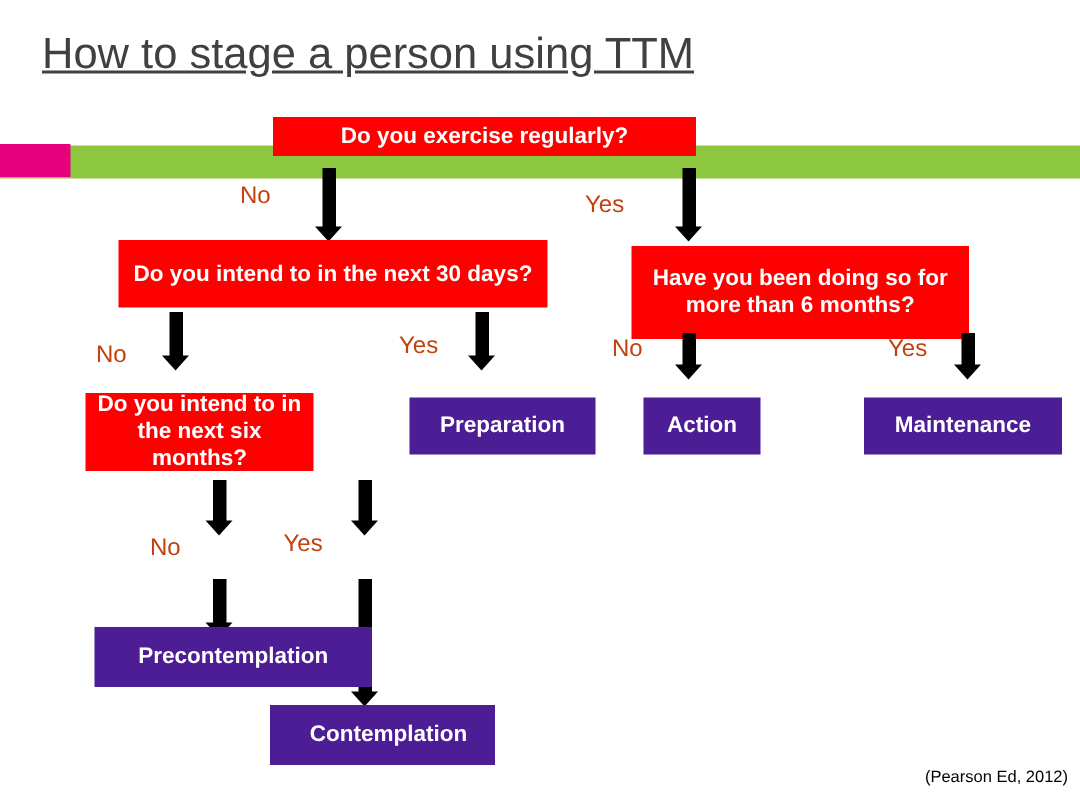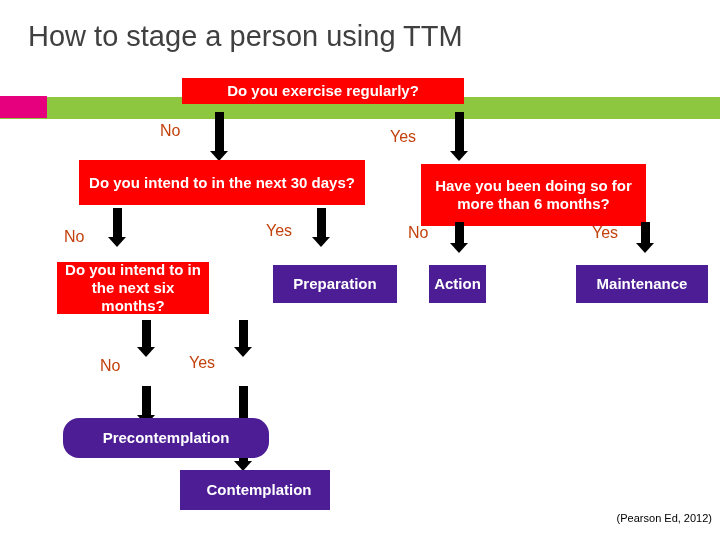--- a/index.html
+++ b/index.html
@@ -21,20 +21,21 @@
   }
   .title {
     position: absolute;
     left: 28px;
     top: 20px;
     width: 680px;
     font-size: 29px;
     color: #404040;
     font-family: "Liberation Sans", sans-serif;
     white-space: nowrap;
+    text-decoration: underline;
   }
   .green-bar {
     position: absolute;
     left: 0px;
     top: 97px;
     width: 720px;
     height: 22px;
     background: #8DC63F;
   }
   .magenta-bar {
@@ -135,39 +136,39 @@
 
   <div class="label" style="left:64px; top:228px;">No</div>
   <div class="label" style="left:266px; top:222px;">Yes</div>
   <div class="label" style="left:408px; top:224px;">No</div>
   <div class="label" style="left:592px; top:224px;">Yes</div>
 
   <div class="node" style="left:57px; top:262px; width:152px; height:52px;">Do you intend to in the next six months?</div>
 
   <div class="node green" style="left:273px; top:265px; width:124px; height:38px;">Preparation</div>
 
-  <div class="node green" style="left:429px; top:265px; width:57px; height:38px;text-align:right;">Action</div>
+  <div class="node green" style="left:429px; top:265px; width:78px; height:38px;text-align:right;">Action</div>
 
   <div class="node green" style="left:576px; top:265px; width:132px; height:38px;">Maintenance</div>
 
   <div class="arrow" style="left:142px; top:320px; height:28px;">
       <div class="head"></div>
     </div>
   <div class="arrow" style="left:239px; top:320px; height:28px;">
       <div class="head"></div>
     </div>
 
   <div class="label" style="left:100px; top:357px;">No</div>
   <div class="label" style="left:189px; top:354px;">Yes</div>
 
   <div class="arrow" style="left:142px; top:386px; height:30px;">
       <div class="head"></div>
     </div>
   <div class="arrow" style="left:239px; top:386px; height:76px;">
       <div class="head"></div>
     </div>
 
-  <div class="node green" style="left:63px; top:418px; width:206px; height:40px;border-radius:16px;">Precontemplation</div>
+  <div class="node green" style="left:63px; top:418px; width:185px; height:40px;">Precontemplation</div>
 
   <div class="node green" style="left:180px; top:470px; width:150px; height:40px;padding-left:12px;">Contemplation</div>
 
   <div class="credit">(Pearson Ed, 2012)</div>
 </div>
 
 </body></html>

